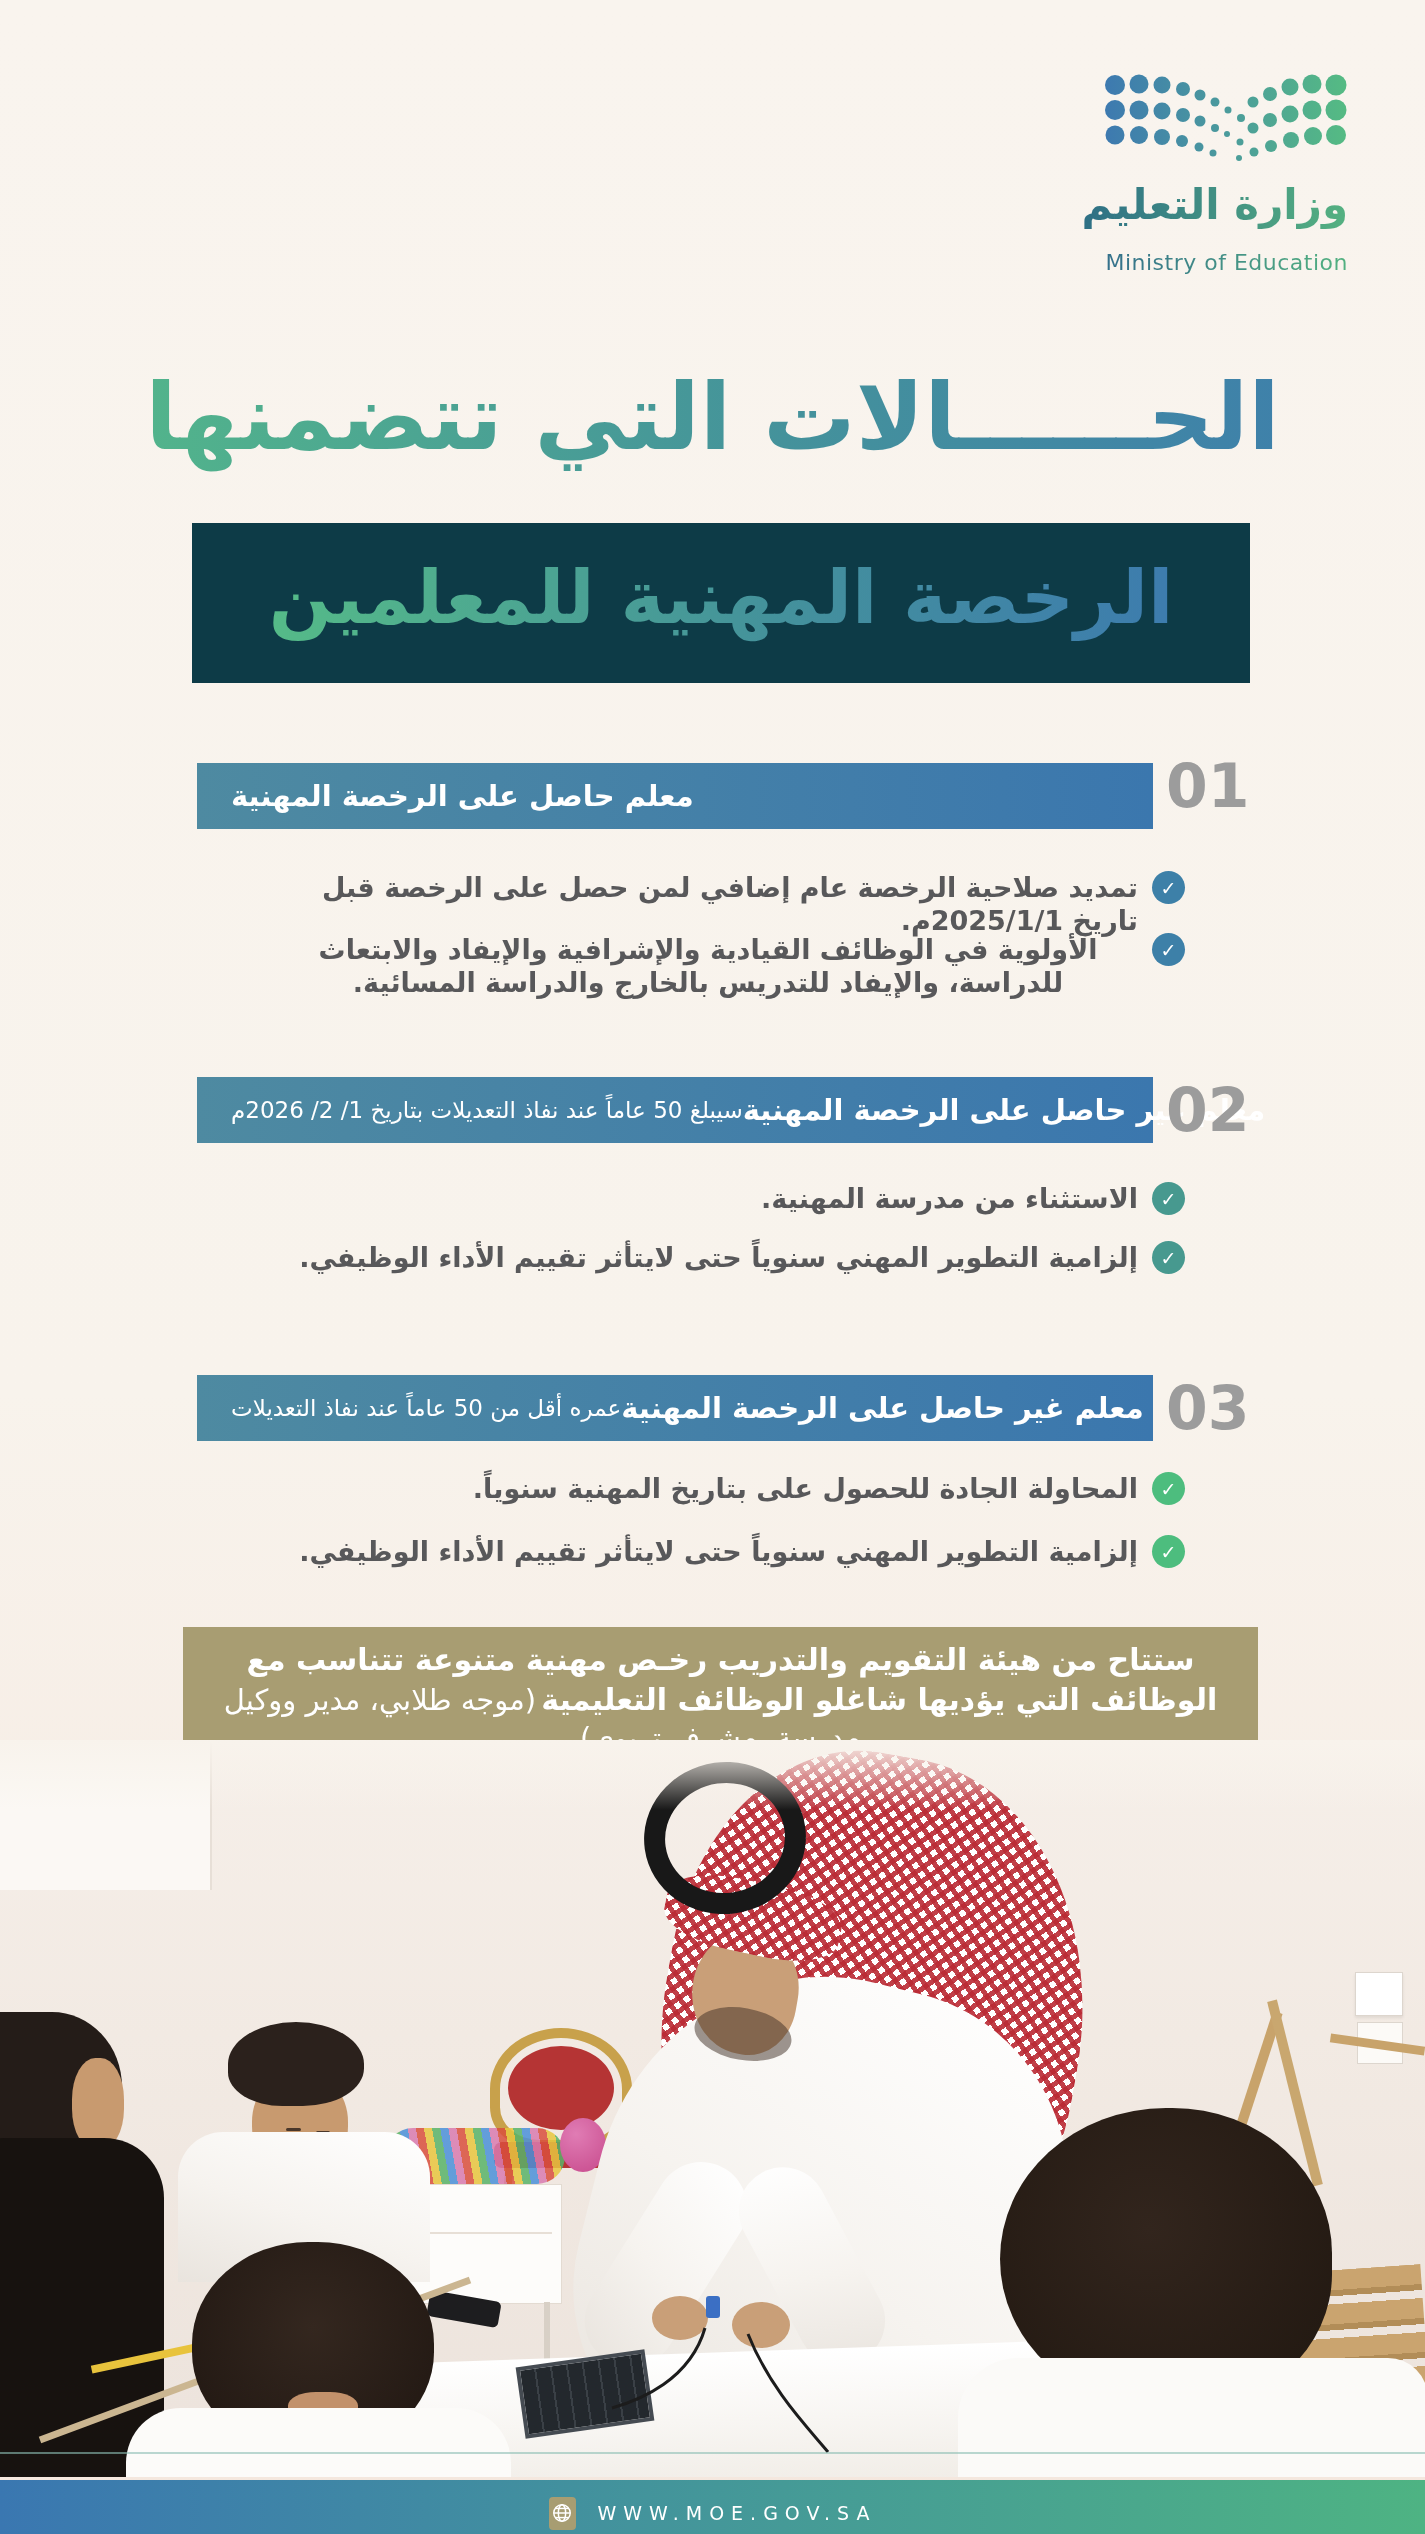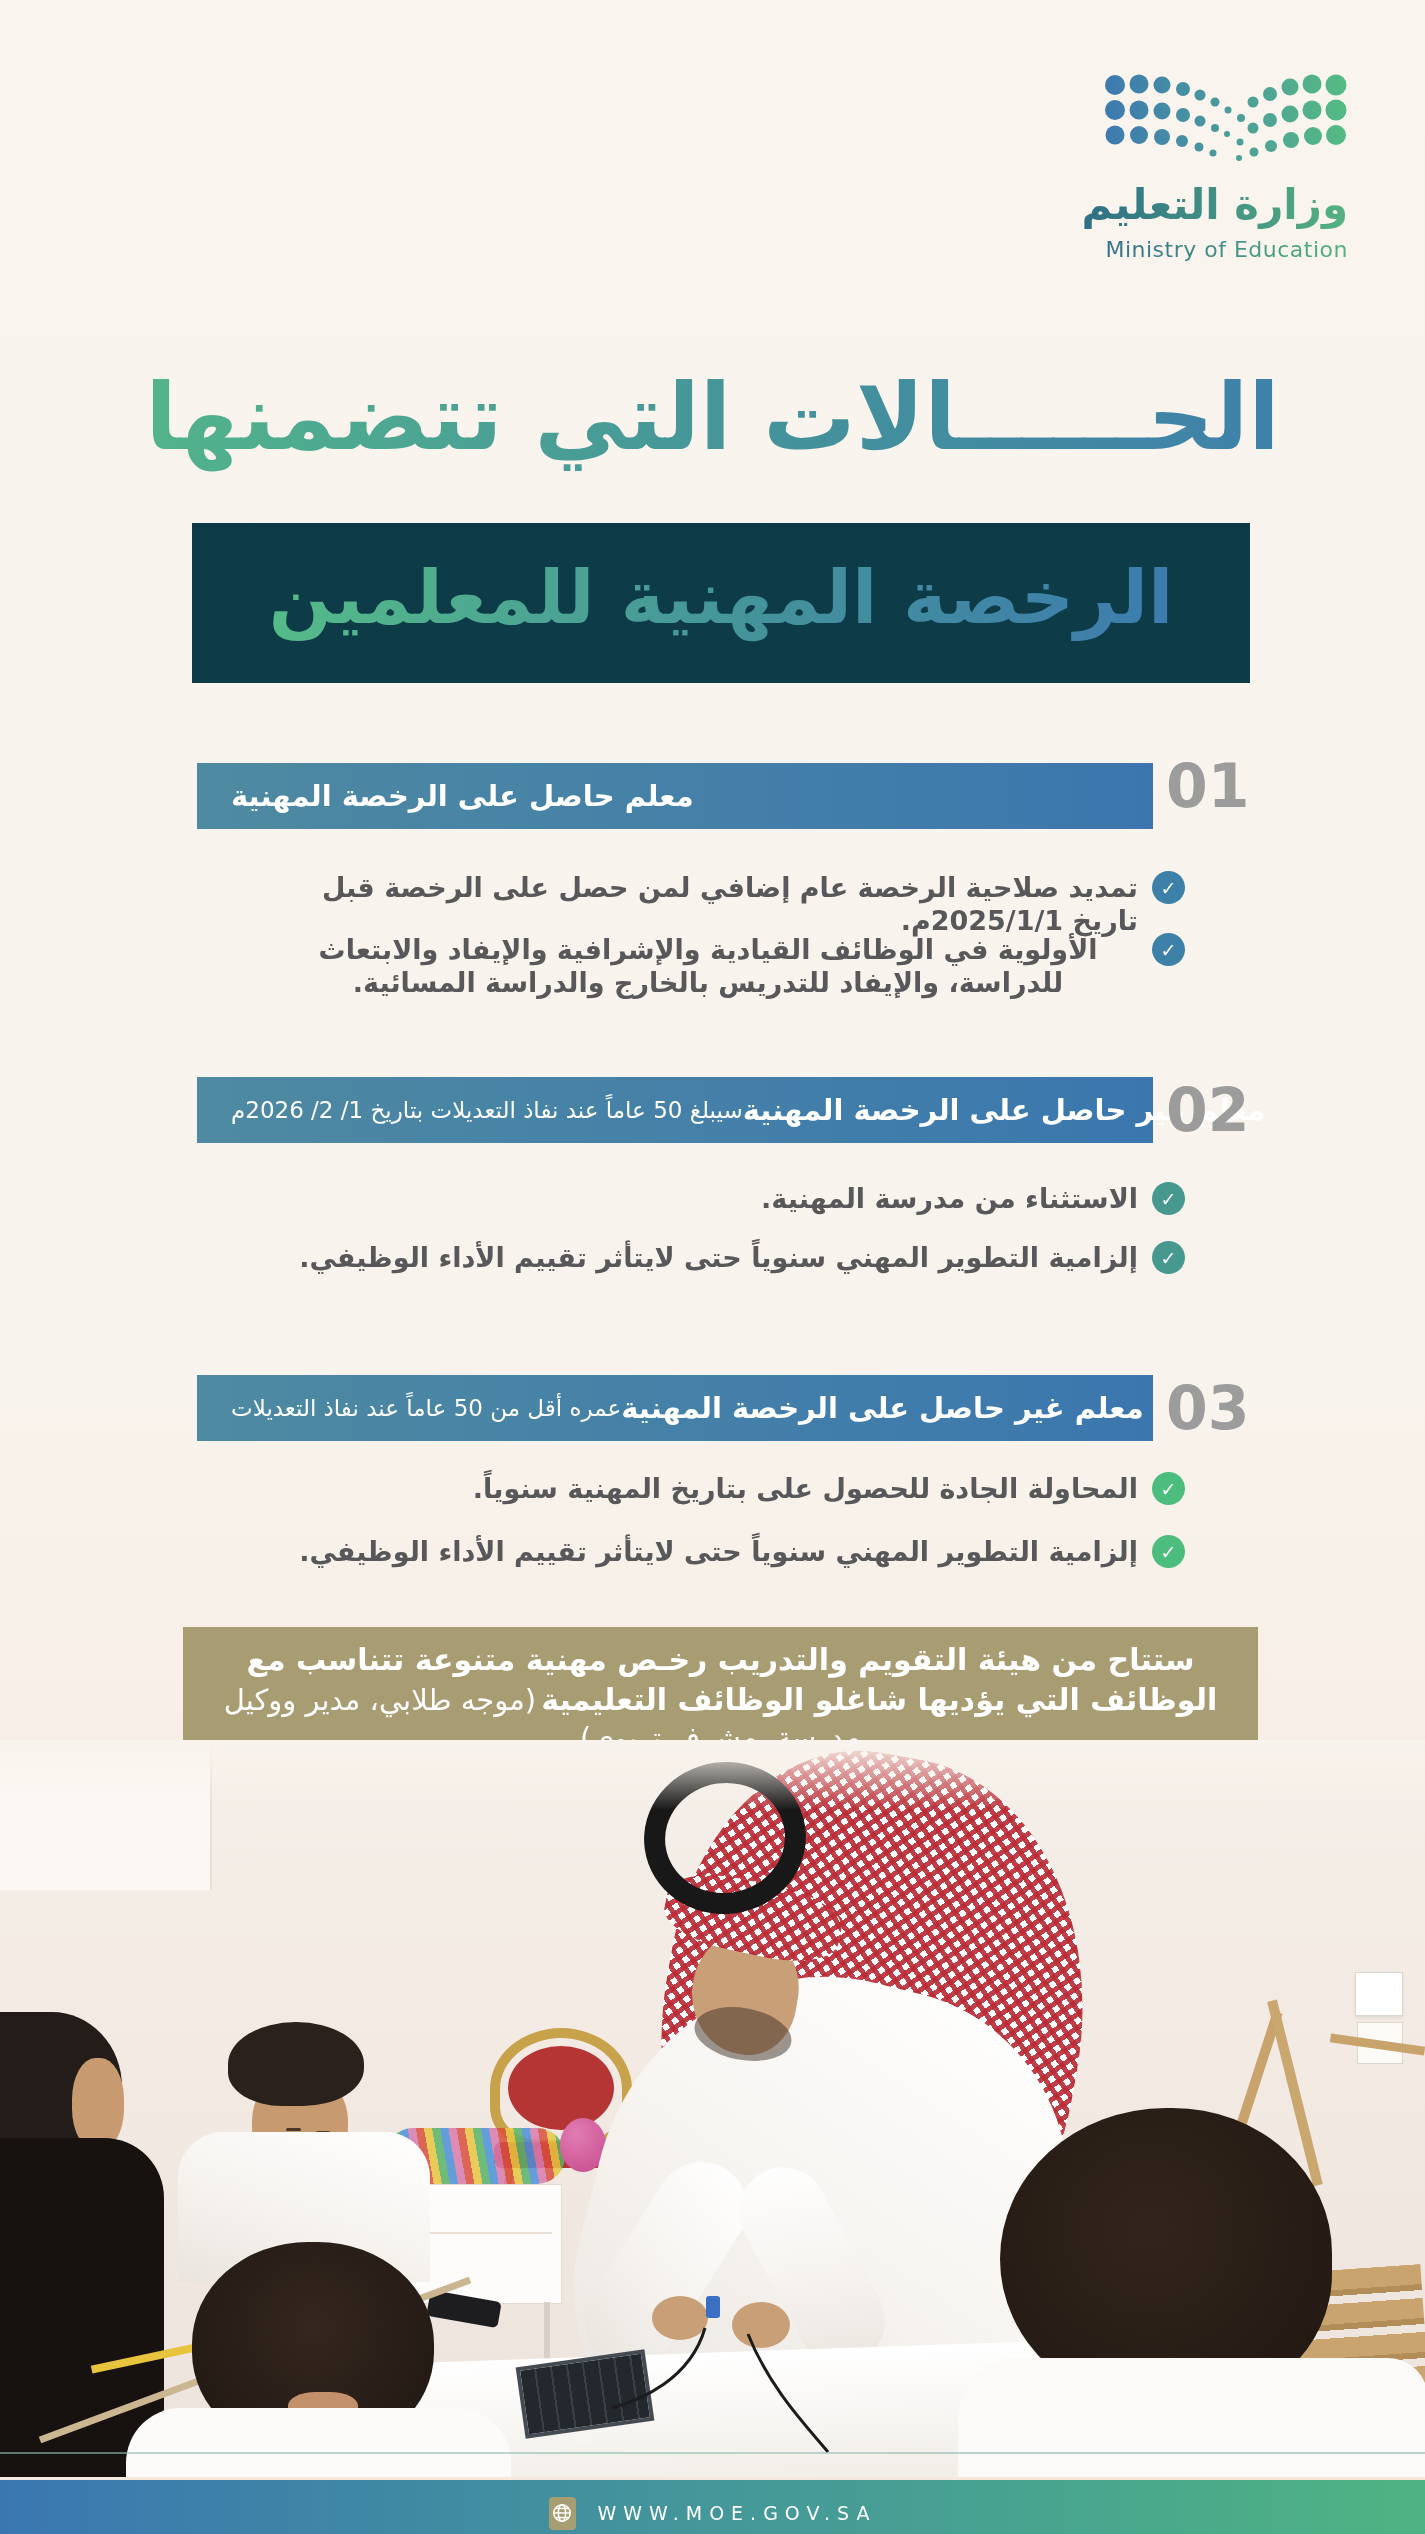--- a/index.html
+++ b/index.html
@@ -8,21 +8,21 @@
         background:linear-gradient(180deg,#f9f4ee 0%,#f8f3ec 55%,#f6ebe3 80%,#f4e7de 100%);padding-left:18px;}
 
   
   .logo{position:absolute;top:70px;right:95px;width:250px;display:flex;flex-direction:column;align-items:flex-end;}
   .logo-dots{width:244px;height:92px;}
   .gtext{background:linear-gradient(90deg,#55bb88 0%,#44929b 55%,#3d7cae 100%);
          -webkit-background-clip:text;background-clip:text;color:transparent;}
   .logo-ar{font-size:42px;font-weight:700;margin-top:18px;direction:rtl;white-space:nowrap;
            background:linear-gradient(90deg,#2e6f85 0%,#55b181 100%);
            -webkit-background-clip:text;background-clip:text;color:transparent;}
-  .logo-en{font-size:22px;margin-top:8px;letter-spacing:.5px;white-space:nowrap;
+  .logo-en{font-size:22px;margin-top:21px;letter-spacing:.5px;white-space:nowrap;
            background:linear-gradient(90deg,#34708b 0%,#52b180 100%);
            -webkit-background-clip:text;background-clip:text;color:transparent;}
 
   
   .title1{position:absolute;top:360px;left:0;width:1425px;text-align:center;direction:rtl;
           font-size:92px;font-weight:800;line-height:1.25;margin:0;}
   .title-box{position:absolute;top:523px;left:192px;width:1058px;height:160px;background:#0d3b47;
              display:flex;align-items:center;justify-content:center;}
   .title2{font-size:74px;font-weight:800;direction:rtl;margin:0;line-height:1;padding-bottom:12px;}
 

